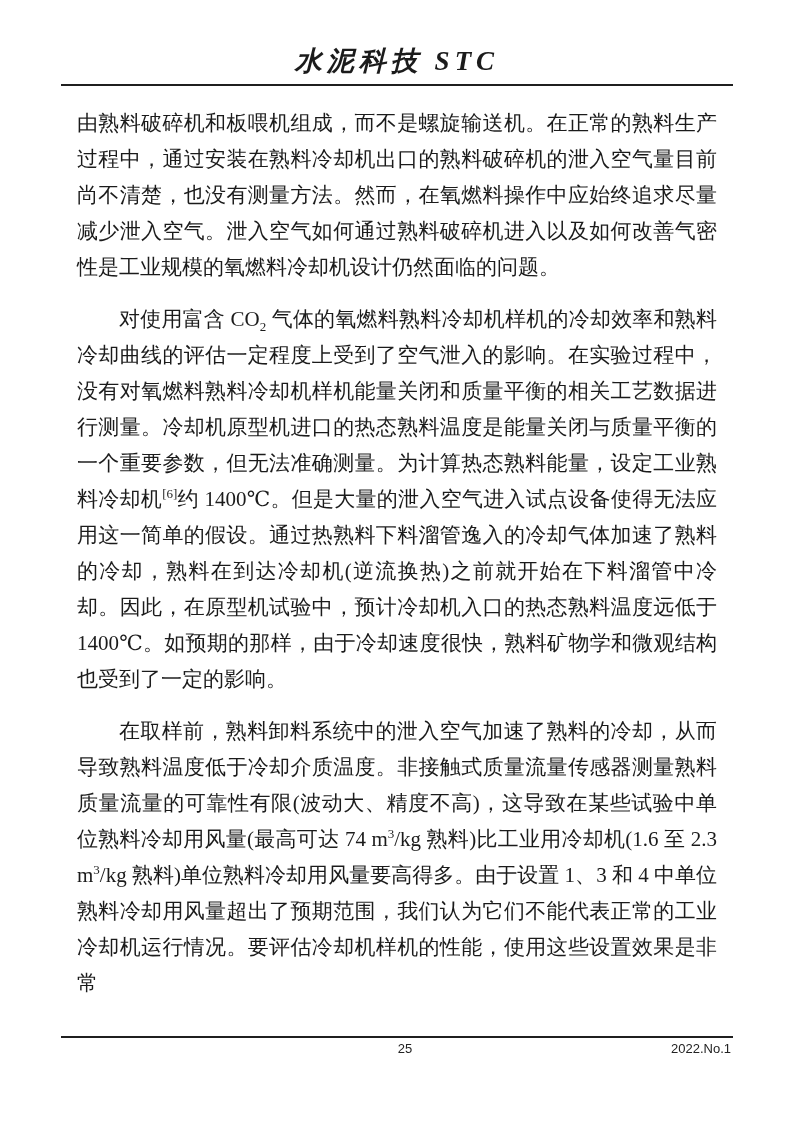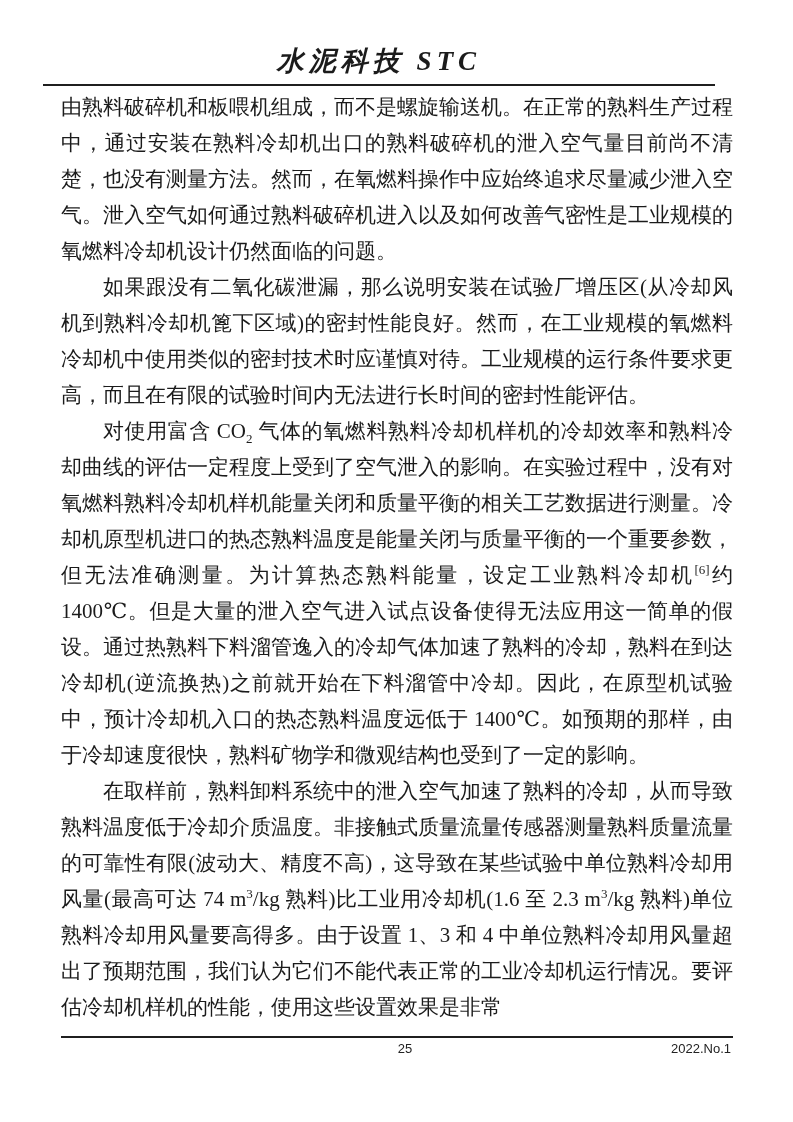--- a/index.html
+++ b/index.html
@@ -13,21 +13,21 @@
     width: 793px;
     height: 1122px;
     background: var(--page-bg, #ffffff);
     color: var(--text-color, #1b1b1b);
     font-family: "Liberation Serif", "DejaVu Serif", serif;
     overflow: hidden;
   }
   .page-header {
     position: absolute;
     top: 0;
-    left: 43px;
+    left: 61px;
     width: 672px;
   }
   .journal-title {
     margin-top: 44px;
     text-align: center;
     font-size: 27px;
     line-height: 34px;
     font-weight: bold;
     font-style: italic;
     letter-spacing: 5px;
@@ -38,21 +38,21 @@
     height: 0;
     border-top: 2px solid var(--rule-color, #1f1f1f);
   }
   .blocks {
     position: absolute;
     top: 89px;
     left: 61px;
     width: 672px;
   }
   .para {
-    margin: 0;
+    margin: 16px;
     font-size: 21px;
     line-height: 36px;
     text-align: justify;
     text-justify: inter-character;
   }
   .para.indent {
     text-indent: 42px;
   }
   .sec-heading {
     margin: 2px 0 0 0;
@@ -101,21 +101,20 @@
 
 <div class="page" style="--page-bg: #ffffff; --text-color: #1b1b1b; --rule-color: #1f1f1f;">
 
   <header class="page-header">
     <div class="journal-title">水泥科技 STC</div>
     <div class="head-rule"></div>
   </header>
 
   <section class="blocks" id="blocks">
       <p class="para">由熟料破碎机和板喂机组成，而不是螺旋输送机。在正常的熟料生产过程中，通过安装在熟料冷却机出口的熟料破碎机的泄入空气量目前尚不清楚，也没有测量方法。然而，在氧燃料操作中应始终追求尽量减少泄入空气。泄入空气如何通过熟料破碎机进入以及如何改善气密性是工业规模的氧燃料冷却机设计仍然面临的问题。</p>
-      <p class="para indent">如果跟没有二氧化碳泄漏，那么说明安装在试验厂增压区(从冷却风机到熟料冷却机篦下区域)的密封性能良好。然而，在工业规模的氧燃料冷却机中使用类似的密封技术时应谨慎对待。工业规模的运行条件要求更高，而且在有限的试验时间内无法进行长时间的密封性能评估。</p>
       <p class="para indent">对使用富含 CO<sub>2</sub> 气体的氧燃料熟料冷却机样机的冷却效率和熟料冷却曲线的评估一定程度上受到了空气泄入的影响。在实验过程中，没有对氧燃料熟料冷却机样机能量关闭和质量平衡的相关工艺数据进行测量。冷却机原型机进口的热态熟料温度是能量关闭与质量平衡的一个重要参数，但无法准确测量。为计算热态熟料能量，设定工业熟料冷却机<sup>[6]</sup>约 1400℃。但是大量的泄入空气进入试点设备使得无法应用这一简单的假设。通过热熟料下料溜管逸入的冷却气体加速了熟料的冷却，熟料在到达冷却机(逆流换热)之前就开始在下料溜管中冷却。因此，在原型机试验中，预计冷却机入口的热态熟料温度远低于 1400℃。如预期的那样，由于冷却速度很快，熟料矿物学和微观结构也受到了一定的影响。</p>
       <p class="para indent">在取样前，熟料卸料系统中的泄入空气加速了熟料的冷却，从而导致熟料温度低于冷却介质温度。非接触式质量流量传感器测量熟料质量流量的可靠性有限(波动大、精度不高)，这导致在某些试验中单位熟料冷却用风量(最高可达 74 m<sup>3</sup>/kg 熟料)比工业用冷却机(1.6 至 2.3 m<sup>3</sup>/kg 熟料)单位熟料冷却用风量要高得多。由于设置 1、3 和 4 中单位熟料冷却用风量超出了预期范围，我们认为它们不能代表正常的工业冷却机运行情况。要评估冷却机样机的性能，使用这些设置效果是非常</p>
     </section>
 
   <footer class="page-footer">
     <div class="foot-rule"></div>
     <div class="foot-row">
       <span class="page-num">25</span>
       <span class="issue">2022.No.1</span>
     </div>

